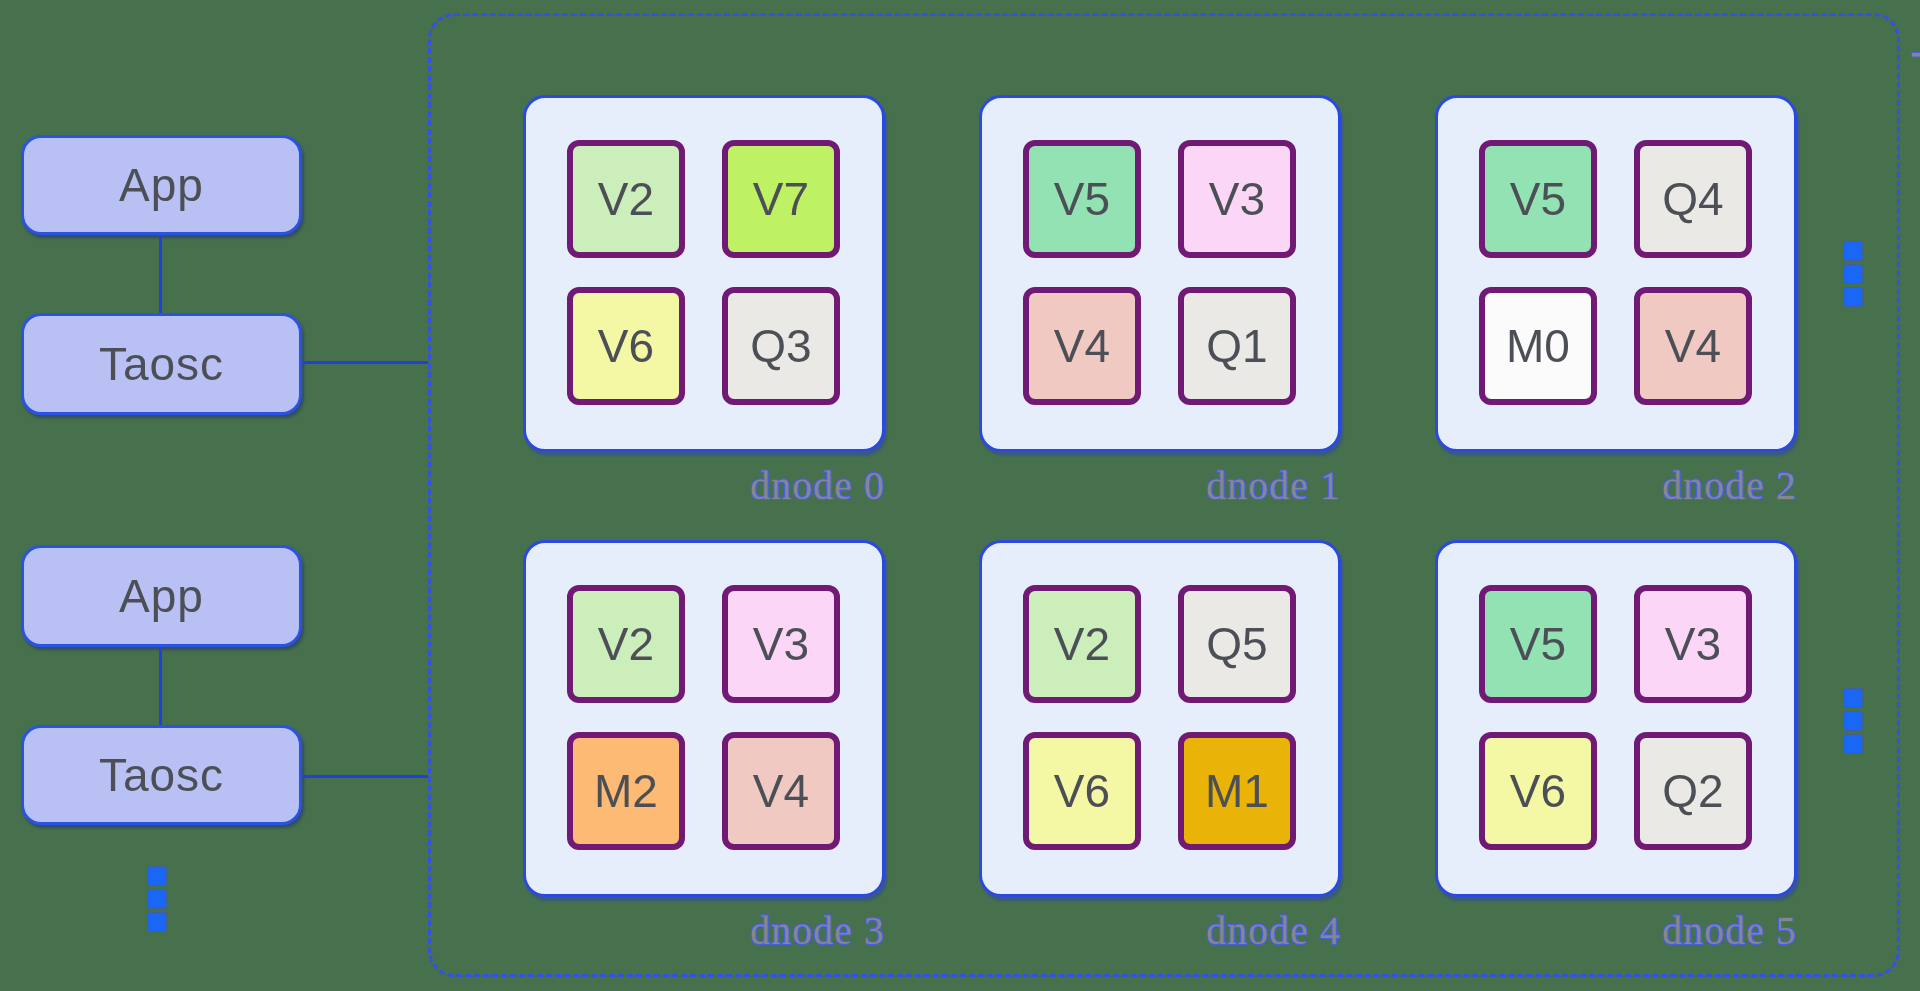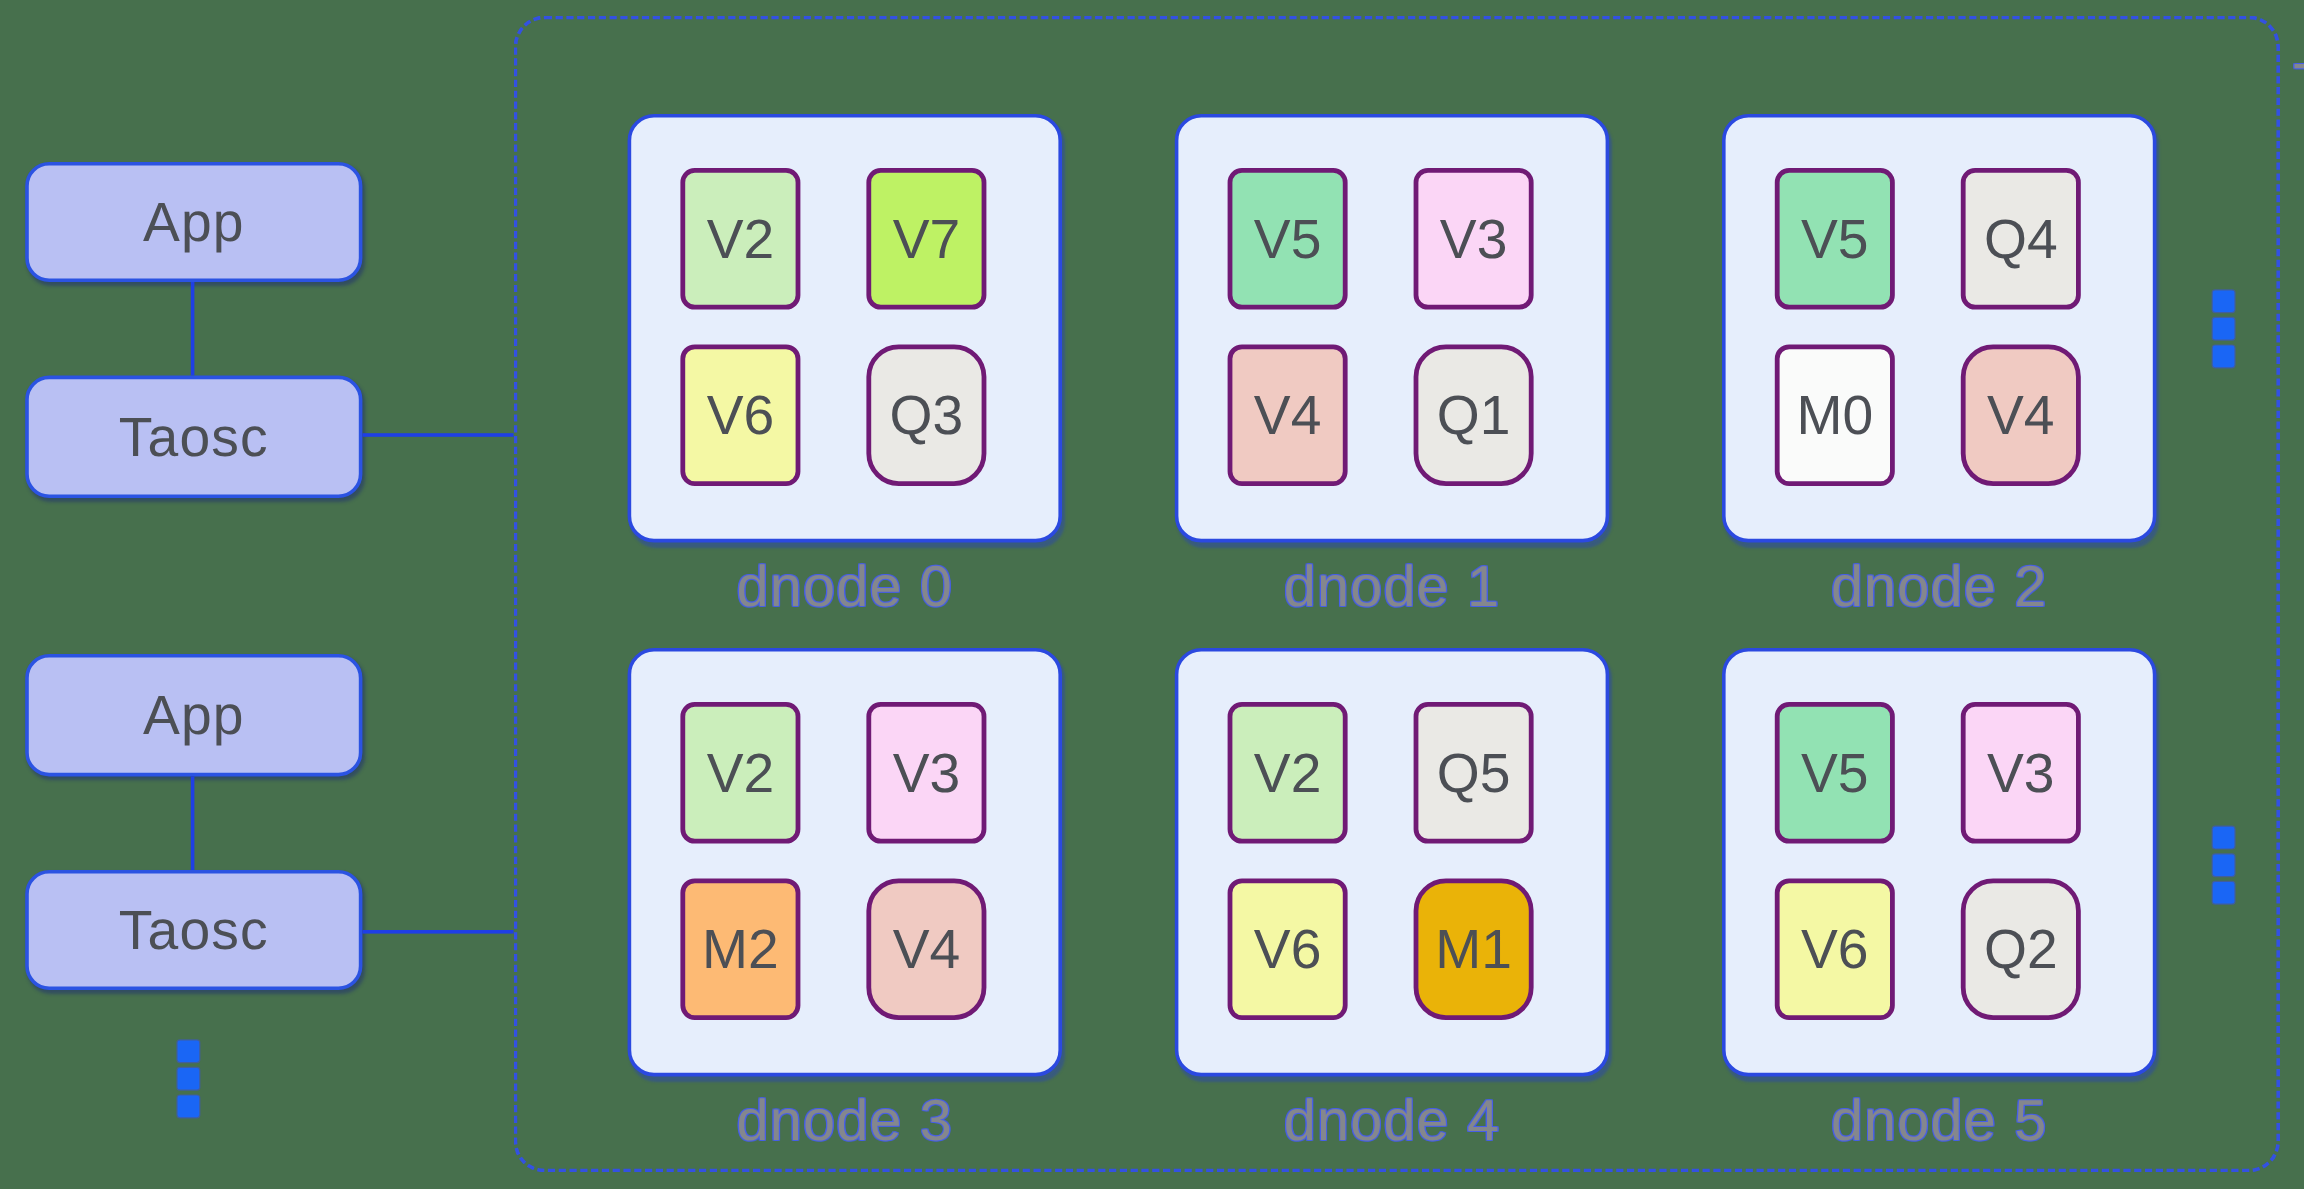--- a/index.html
+++ b/index.html
@@ -72,31 +72,31 @@
   .pos-3{left:523px;top:540px;}
   .pos-4{left:979px;top:540px;}
   .pos-5{left:1435px;top:540px;}
   .dbox{
     position:relative;width:362px;height:357px;box-sizing:border-box;
     background:#e6eefc;
     border:3px solid #2b49e0;border-radius:22px;
     box-shadow:2px 4px 2px rgba(35,60,200,.4);
   }
   .cell{
-    position:absolute;width:100px;height:118px;box-sizing:border-box;
-    border:4px solid #701a75;border-radius:12px;
+    position:absolute;width:118px;height:118px;box-sizing:border-box;
+    border:6px solid #701a75;border-radius:12px;
     display:flex;align-items:center;justify-content:center;
     font-size:46px;color:#4c4f55;
   }
   .c0{left:41px;top:42px;}
   .c1{left:196px;top:42px;}
   .c2{left:41px;top:189px;}
-  .c3{left:196px;top:189px;border-radius:27px;}
+  .c3{left:196px;top:189px;}
   .dlabel{
-    margin-top:10px;text-align:center;font-size:48px;letter-spacing:1px;
+    margin-top:10px;text-align:right;font-size:40px;letter-spacing:1px;font-family:Liberation Serif, serif;
   }
 </style>
 </head>
 <body>
 
 <div id="stage">
 
   <div class="node" id="app-1">App</div>
   <div class="connector v-line" id="vline-1"></div>
   <div class="node" id="taosc-1">Taosc</div>

